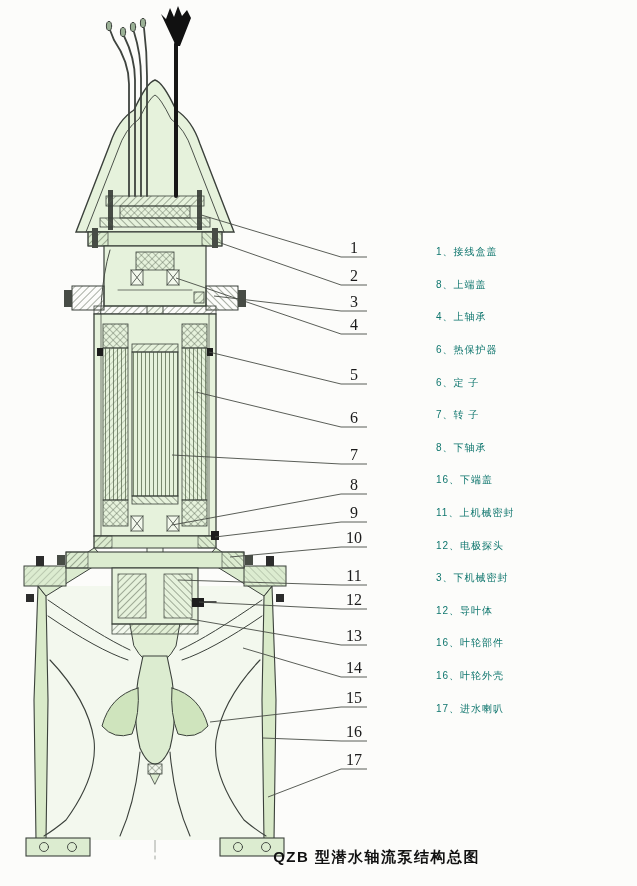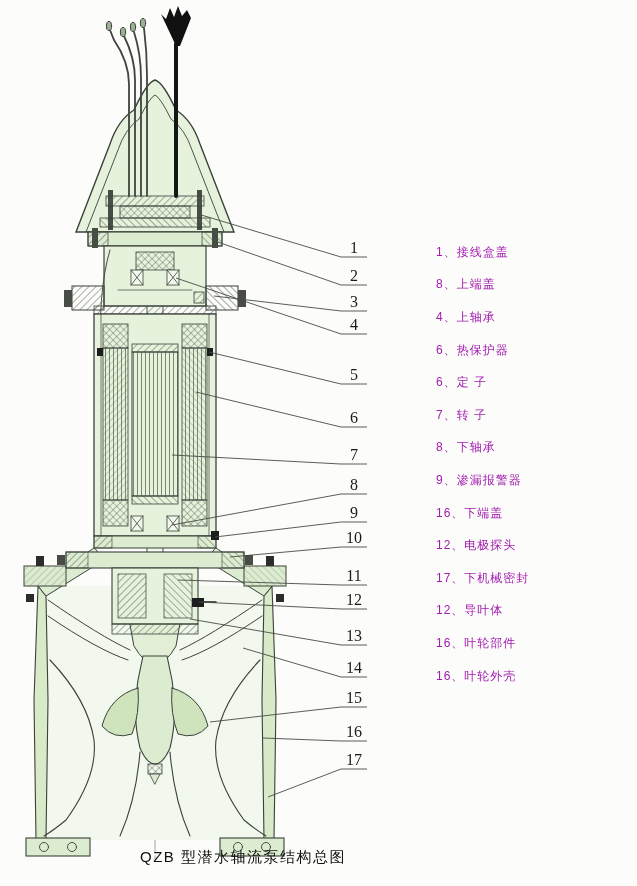--- a/index.html
+++ b/index.html
@@ -1,21 +1,21 @@
 <!DOCTYPE html>
 <html><head>
 <meta charset="utf-8">
 <style>
   html,body{margin:0;padding:0;}
   body{background:#ffffff;font-family:"Liberation Sans",sans-serif;}
   .page{position:relative;width:637px;height:886px;background:#fcfcfa;overflow:hidden;}
   .page svg{position:absolute;left:0;top:0;}
   .legend{position:absolute;left:436px;top:236px;width:190px;}
-  .legend-item{height:32.6px;display:flex;align-items:center;font-size:12px;color:#a21caf;letter-spacing:1px;white-space:nowrap;}
-  .title{position:absolute;left:140px;top:848px;width:340px;text-align:left;font-size:15px;color:#111;letter-spacing:1.5px;font-weight:400;}
+  .legend-item{height:32.6px;display:flex;align-items:center;font-size:10px;color:#0f766e;letter-spacing:1px;white-space:nowrap;}
+  .title{position:absolute;left:140px;top:848px;width:340px;text-align:right;font-size:15px;color:#111;letter-spacing:1.5px;font-weight:700;}
   .callouts text{font-family:"Liberation Serif",serif;font-size:16px;fill:#1b1b1b;text-anchor:middle;}
 </style>
 </head>
 <body>
 
 <div class="page">
 
 <svg width="637" height="886" viewBox="0 0 637 886">
   <defs>
     <pattern id="h1" patternUnits="userSpaceOnUse" width="5" height="5" patternTransform="rotate(45)">
@@ -242,24 +242,25 @@
 </svg>
 
 <div class="legend">
   <div class="legend-item">1、接线盒盖</div>
   <div class="legend-item">8、上端盖</div>
   <div class="legend-item">4、上轴承</div>
   <div class="legend-item">6、热保护器</div>
   <div class="legend-item">6、定 子</div>
   <div class="legend-item">7、转 子</div>
   <div class="legend-item">8、下轴承</div>
-  <div class="legend-item">9、渗漏报警器</div>
   <div class="legend-item">16、下端盖</div>
+  <div class="legend-item">11、上机械密封</div>
   <div class="legend-item">12、电极探头</div>
-  <div class="legend-item">17、下机械密封</div>
+  <div class="legend-item">3、下机械密封</div>
   <div class="legend-item">12、导叶体</div>
   <div class="legend-item">16、叶轮部件</div>
   <div class="legend-item">16、叶轮外壳</div>
+  <div class="legend-item">17、进水喇叭</div>
 </div>
 
 <div class="title">QZB 型潜水轴流泵结构总图</div>
 
 </div>
 
 </body></html>

